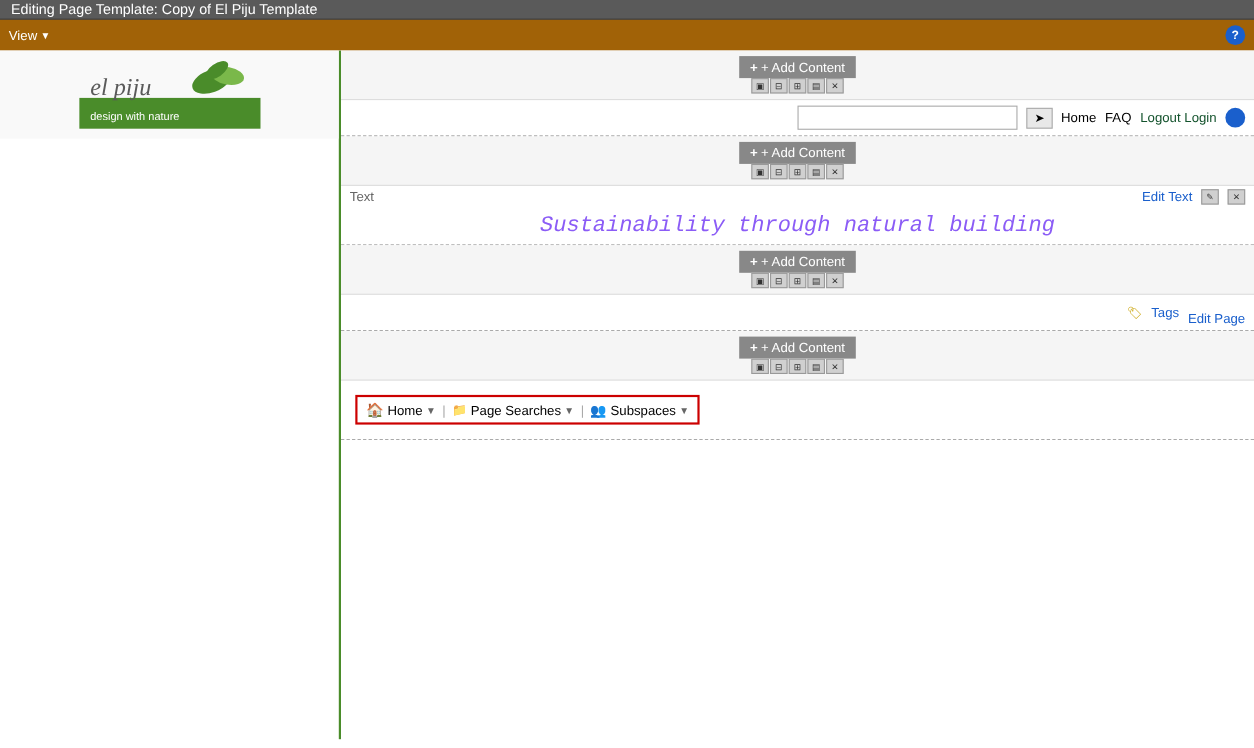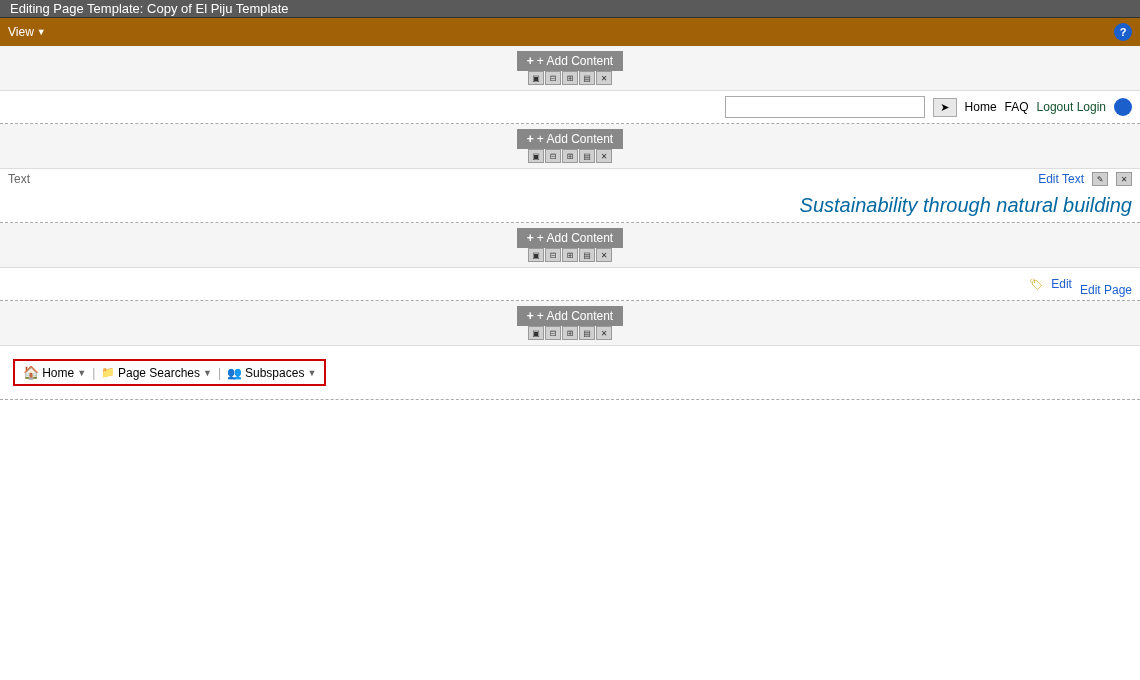--- a/index.html
+++ b/index.html
@@ -144,25 +144,25 @@
 
     
     .text-section-header {
       display: flex;
       justify-content: space-between;
       align-items: center;
       padding: 3px 8px;
       font-size: 12px;
     }
     .italic-green {
-      color: #0369a1;
+      color: #8b5cf6;
       font-style: italic;
       font-size: 20px;
-      font-family: Liberation Sans, sans-serif;
-      text-align: right;
+      font-family: Liberation Mono, monospace;
+      text-align: center;
       padding: 5px 8px;
     }
 
     
     .tags-row {
       display: flex;
       justify-content: flex-end;
       gap: 8px;
       padding: 3px 8px;
       align-items: center;
@@ -217,20 +217,37 @@
   <span>Copy of El Piju Template</span>
 </div>
 
 <div class="view-bar">
   <button class="view-btn">View</button>
   <div class="help-icon">?</div>
 </div>
 
 <div class="main-container">
 
+  <div class="sidebar">
+
+    <div class="logo-section">
+      <svg width="165" height="65" viewBox="0 0 165 65">
+
+        <rect x="0" y="35" width="165" height="28" fill="#4a8c2a"></rect>
+
+        <text x="10" y="32" font-family="Georgia,serif" font-size="22" fill="#5a5a5a" font-style="italic">el piju</text>
+
+        <ellipse cx="120" cy="20" rx="18" ry="10" fill="#4a8c2a" transform="rotate(-20,120,20)"></ellipse>
+        <ellipse cx="135" cy="15" rx="15" ry="8" fill="#7ab84a" transform="rotate(10,135,15)"></ellipse>
+        <ellipse cx="125" cy="10" rx="12" ry="6" fill="#4a8c2a" transform="rotate(-35,125,10)"></ellipse>
+
+        <text x="10" y="55" font-family="Arial,sans-serif" font-size="10" fill="#fff">design with nature</text>
+      </svg>
+    </div>
+  </div>
 
   <div class="content-area">
 
     <div class="content-section">
       <div class="section-header">
         <button class="add-content-btn">+ Add Content</button>
         <div class="toolbar-group">
           <span class="tb-icon">▣</span>
           <span class="tb-icon">⊟</span>
           <span class="tb-icon">⊞</span>
@@ -278,21 +295,21 @@
         <div class="toolbar-group">
           <span class="tb-icon">▣</span>
           <span class="tb-icon">⊟</span>
           <span class="tb-icon">⊞</span>
           <span class="tb-icon">▤</span>
           <span class="tb-icon">✕</span>
         </div>
       </div>
       <div class="tags-row">
         <span class="tag-icon">🏷</span>
-        <span style="color:#1a5fcc;cursor:pointer;">Edit</span>
+        <span style="color:#1a5fcc;cursor:pointer;">Tags</span>
         <span style="color:#1a5fcc;cursor:pointer;margin-top:12px;">Edit Page</span>
       </div>
     </div>
 
     <div class="content-section" style="min-height:80px;">
       <div class="section-header">
         <button class="add-content-btn">+ Add Content</button>
         <div class="toolbar-group">
           <span class="tb-icon">▣</span>
           <span class="tb-icon">⊟</span>

